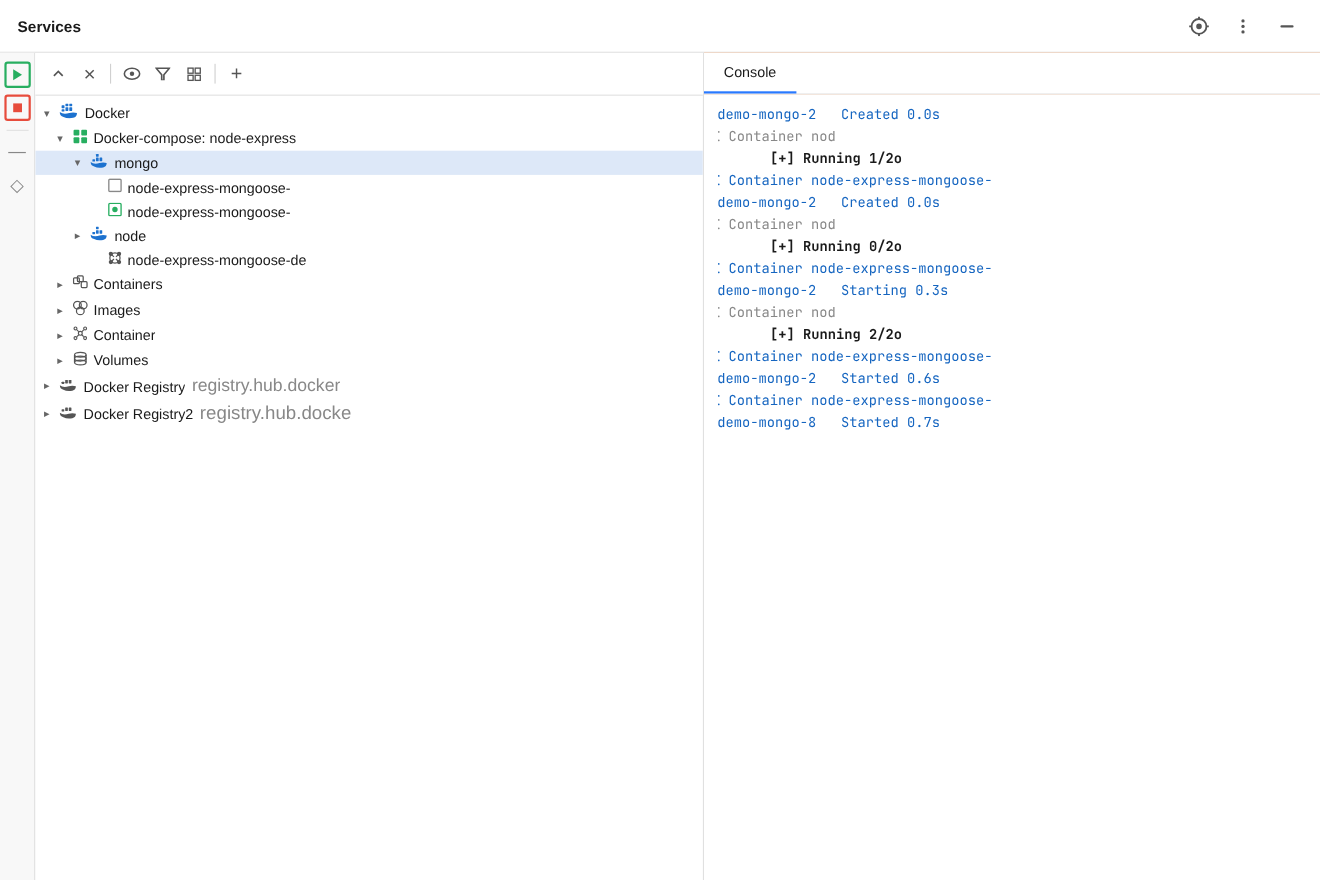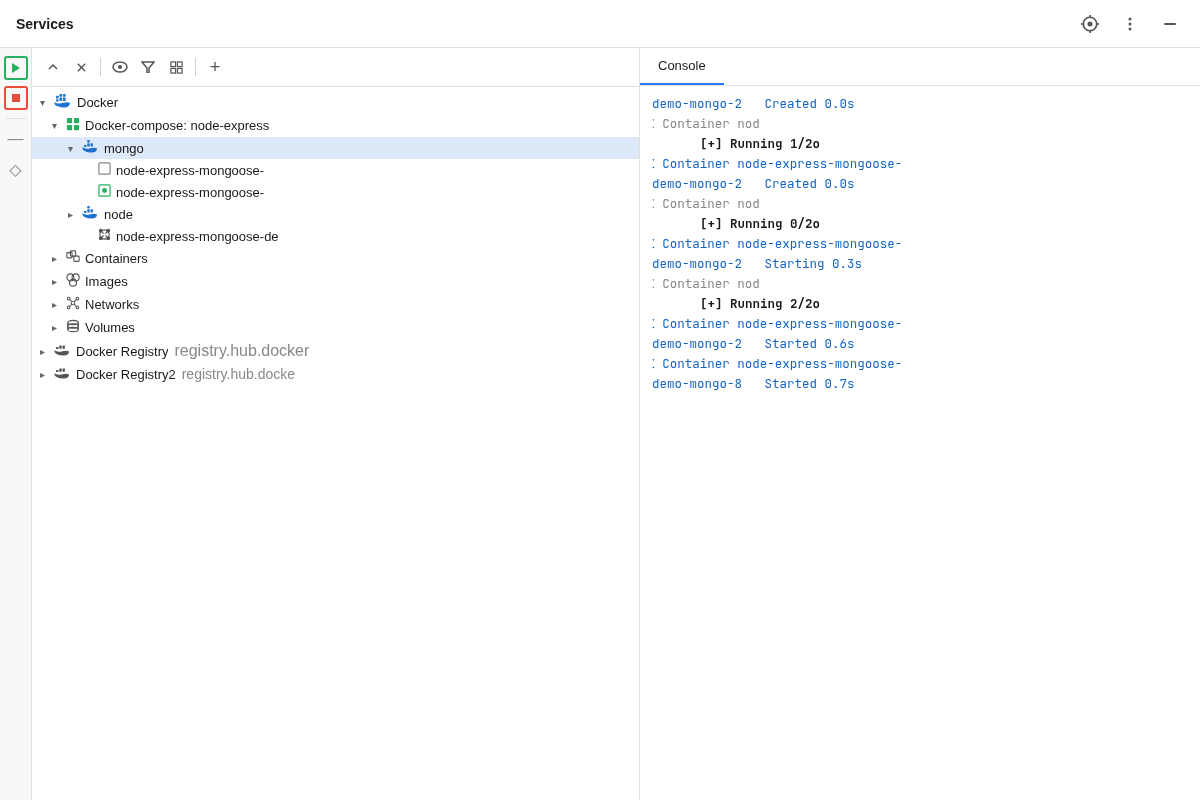--- a/index.html
+++ b/index.html
@@ -450,21 +450,21 @@
               <circle cx="3" cy="3" r="1.5"></circle>
               <circle cx="13" cy="3" r="1.5"></circle>
               <circle cx="3" cy="13" r="1.5"></circle>
               <circle cx="13" cy="13" r="1.5"></circle>
               <line x1="4.5" y1="4.5" x2="6.5" y2="6.5"></line>
               <line x1="11.5" y1="4.5" x2="9.5" y2="6.5"></line>
               <line x1="4.5" y1="11.5" x2="6.5" y2="9.5"></line>
               <line x1="11.5" y1="11.5" x2="9.5" y2="9.5"></line>
             </svg>
           </span>
-          <span class="item-label">Networks</span>
+          <span class="item-label">Container</span>
         </div>
 
         <div class="tree-item indent-1">
           <span class="arrow">▸</span>
           <span class="item-icon" style="color:#555">
             <svg viewBox="0 0 16 16" width="14" height="14" fill="none" stroke="currentColor" stroke-width="1.3">
               <ellipse cx="8" cy="4" rx="6" ry="2.5"></ellipse>
               <line x1="2" y1="4" x2="2" y2="12"></line>
               <line x1="14" y1="4" x2="14" y2="12"></line>
               <ellipse cx="8" cy="12" rx="6" ry="2.5"></ellipse>
@@ -492,21 +492,21 @@
           <span class="arrow">▸</span>
           <span class="item-icon" style="color:#555">
             <svg viewBox="0 0 20 16" width="17" height="13" fill="#555">
               <rect x="2" y="5" width="3" height="2.5" rx="0.5"></rect>
               <rect x="6" y="3" width="3" height="4" rx="0.5"></rect>
               <rect x="10" y="3" width="3" height="4" rx="0.5"></rect>
               <path d="M0 9 Q4 12 10 10 Q14 9 18 10 Q18 14 14 15 Q8 16 4 14 Q0 13 0 9Z"></path>
             </svg>
           </span>
           <span class="item-label">Docker Registry2</span>
-          <span class="item-label gray-label" style="margin-left:6px; font-size:14px;">registry.hub.docke</span>
+          <span class="item-label gray-label" style="margin-left:6px; font-size:17px;">registry.hub.docke</span>
         </div>
 
       </div>
     </div>
 
     <div class="console-panel">
 
       <div class="console-tabs">
         <div class="console-tab active">Console</div>
       </div>

